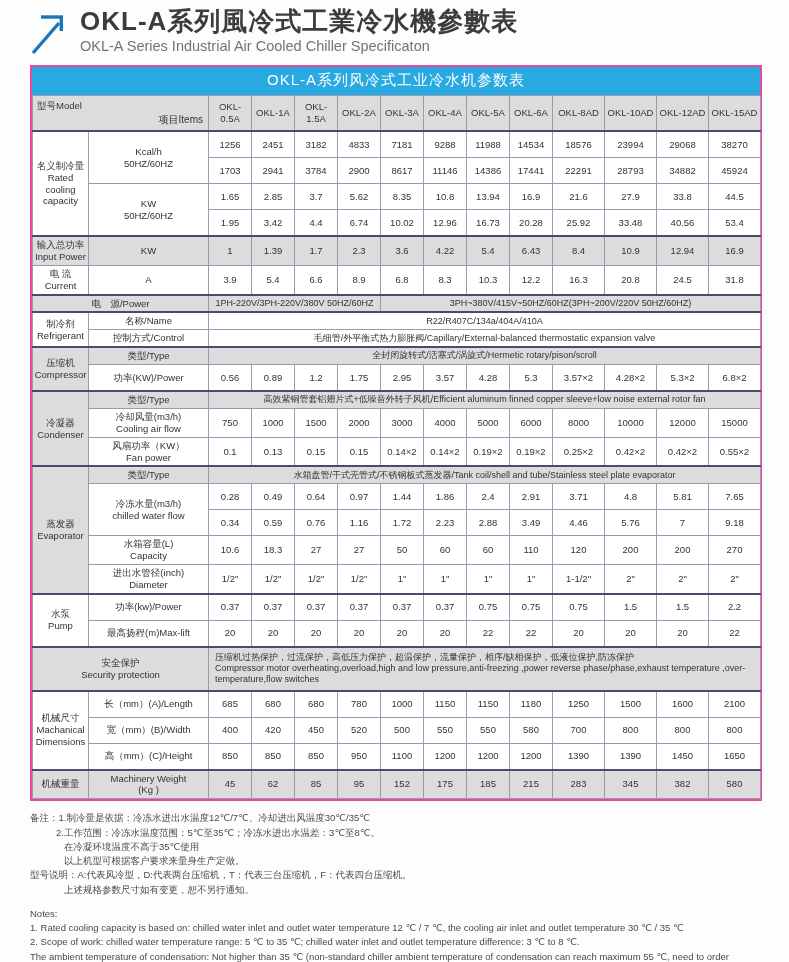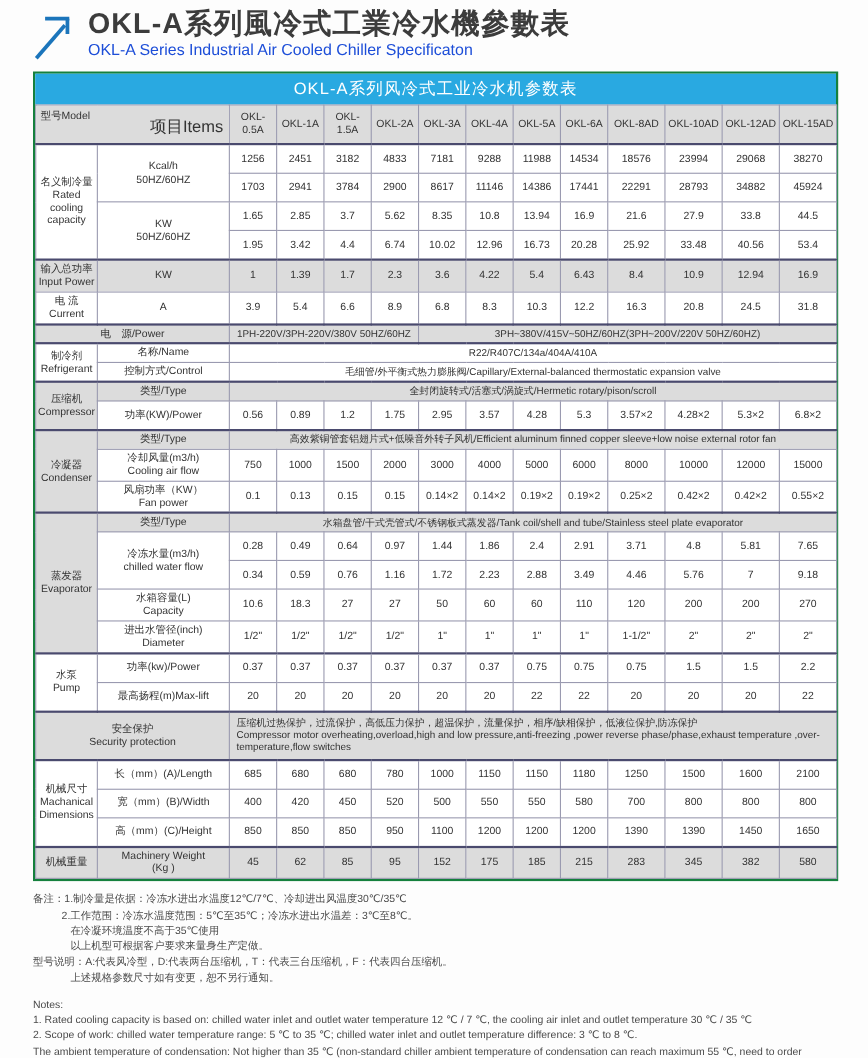--- a/index.html
+++ b/index.html
@@ -5,24 +5,24 @@
   html,body { margin:0; padding:0; }
   body {
     width:789px; background:#fdfdfd; color:#222;
     font-family:"Liberation Sans","DejaVu Sans",sans-serif;
   }
   
   .page-header { display:flex; align-items:flex-start; padding:6px 0 0 28px; }
   .logo { width:40px; height:48px; flex:0 0 auto; margin-top:2px; }
   .titles { margin-left:12px; }
   .title-zh { font-size:26px; font-weight:700; color:#3c3c3c; letter-spacing:1px; line-height:1.2; }
-  .title-en { font-size:14.5px; font-weight:400; color:#1d4ed8; line-height:1.25; }
+  .title-en { font-size:14.5px; font-weight:400; color:#737373; line-height:1.25; }
 
   
-  .table-wrap { margin:9px 27px 0 30px; border:2px solid #15803d; background:#fff; }
+  .table-wrap { margin:9px 27px 0 30px; border:2px solid #ec4899; background:#fff; }
   .caption {
     background:#29a9e1; color:#ffffff; text-align:center;
     font-size:15px; padding:4px 0 5px 0; letter-spacing:1px;
   }
   table { border-collapse:collapse; width:100%; table-layout:fixed; }
   th, td {
     border:1px solid #9a9ab0; padding:2px 1px; text-align:center;
     vertical-align:middle; font-size:9.5px; font-weight:400; color:#333;
     white-space:pre-line; word-wrap:break-word; line-height:1.25; background:#fff;
   }
@@ -38,21 +38,21 @@
   td.alignleft { text-align:left; padding:4px 6px; }
   th.corner {
     position:relative; padding:0;
     background:
       linear-gradient(to bottom right,
         rgba(0,0,0,0) calc(50% - 0.7px), #666 calc(50% - 0.7px),
         #666 calc(50% + 0.7px), rgba(0,0,0,0) calc(50% + 0.7px)),
       #dcdcdc;
   }
   th.corner .cm { position:absolute; left:4px; top:4px; font-size:9.5px; font-weight:400; }
-  th.corner .ci { position:absolute; right:5px; bottom:4px; font-size:15px; font-weight:400; }
+  th.corner .ci { position:absolute; right:5px; bottom:4px; font-size:10px; font-weight:400; }
 
   
   .notes { margin:10px 30px 0 30px; font-size:9.5px; color:#4a4a4a; line-height:1.5; }
   .notes-cn .ind-1 { padding-left:26px; }
   .notes-cn .ind-2 { padding-left:34px; }
 </style>
 </head>
 <body>
 
 <div class="page-header">

